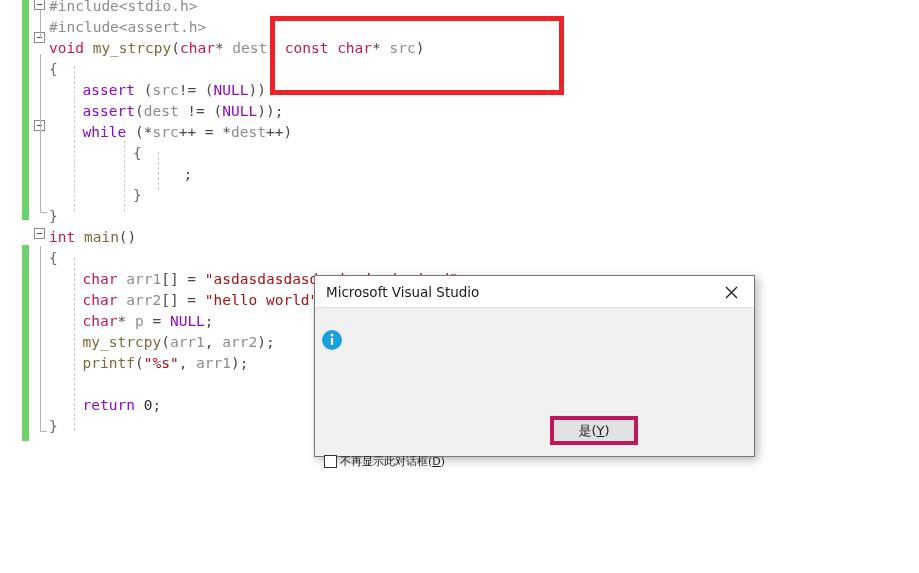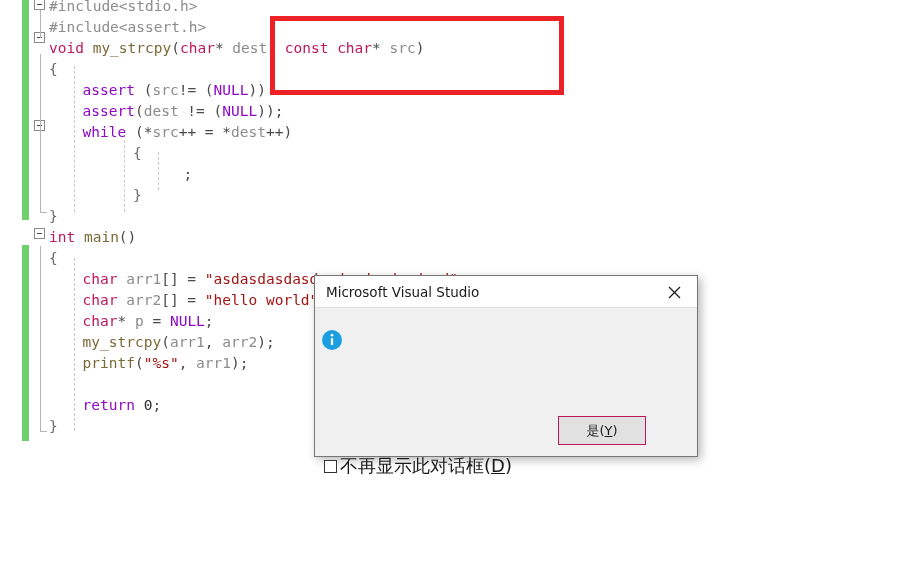--- a/index.html
+++ b/index.html
@@ -102,21 +102,21 @@
     width: 294px; height: 79px;
     border: 5px solid #ec2227;
     background: transparent;
     z-index: 5;
   }
 
   
   #dialog {
     position: absolute;
     left: 314px; top: 275px;
-    width: 384px; height: 182px;
+    width: 441px; height: 182px;
     background: #f0f0f0;
     border: 1px solid #767676;
     box-shadow: 3px 3px 9px rgba(0,0,0,0.28);
     z-index: 20;
     font-family: "DejaVu Sans", "Liberation Sans", sans-serif;
   }
   #dialog-titlebar {
     position: relative;
     height: 32px;
     background: #ffffff;
@@ -165,22 +165,22 @@
     font-size: 13px;
     color: #1a1a1a;
     background: #e1e1e1;
     cursor: default;
     padding: 0;
     display: flex;
     align-items: center;
     justify-content: center;
   }
   #btn-yes {
-    left: 243px;
-    border: 1px solid #be185d;
+    left: 235px;
+    border: 4px solid #be185d;
   }
   #btn-no {
     left: 339px;
     border: 2px solid #0078d7;
     background: #e1e1e1;
   }
   #btn-no .focus-ring {
     position: absolute;
     left: 1px; top: 1px; right: 1px; bottom: 1px;
     border: 1px dotted #4a4a4a;
@@ -197,21 +197,21 @@
     cursor: default;
   }
   #checkbox-box {
     width: 13px; height: 13px;
     border: 1px solid #333333;
     background: #ffffff;
     margin-right: 3px;
     flex: 0 0 auto;
   }
   #checkbox-label {
-    font-size: 18px;
+    font-size: 11px;
     color: #1a1a1a;
     white-space: nowrap;
   }
 
   
   #watermark {
     position: absolute;
     right: 15px; bottom: 12px;
     font-family: "DejaVu Sans", "Liberation Sans", sans-serif;
     font-size: 16px;

